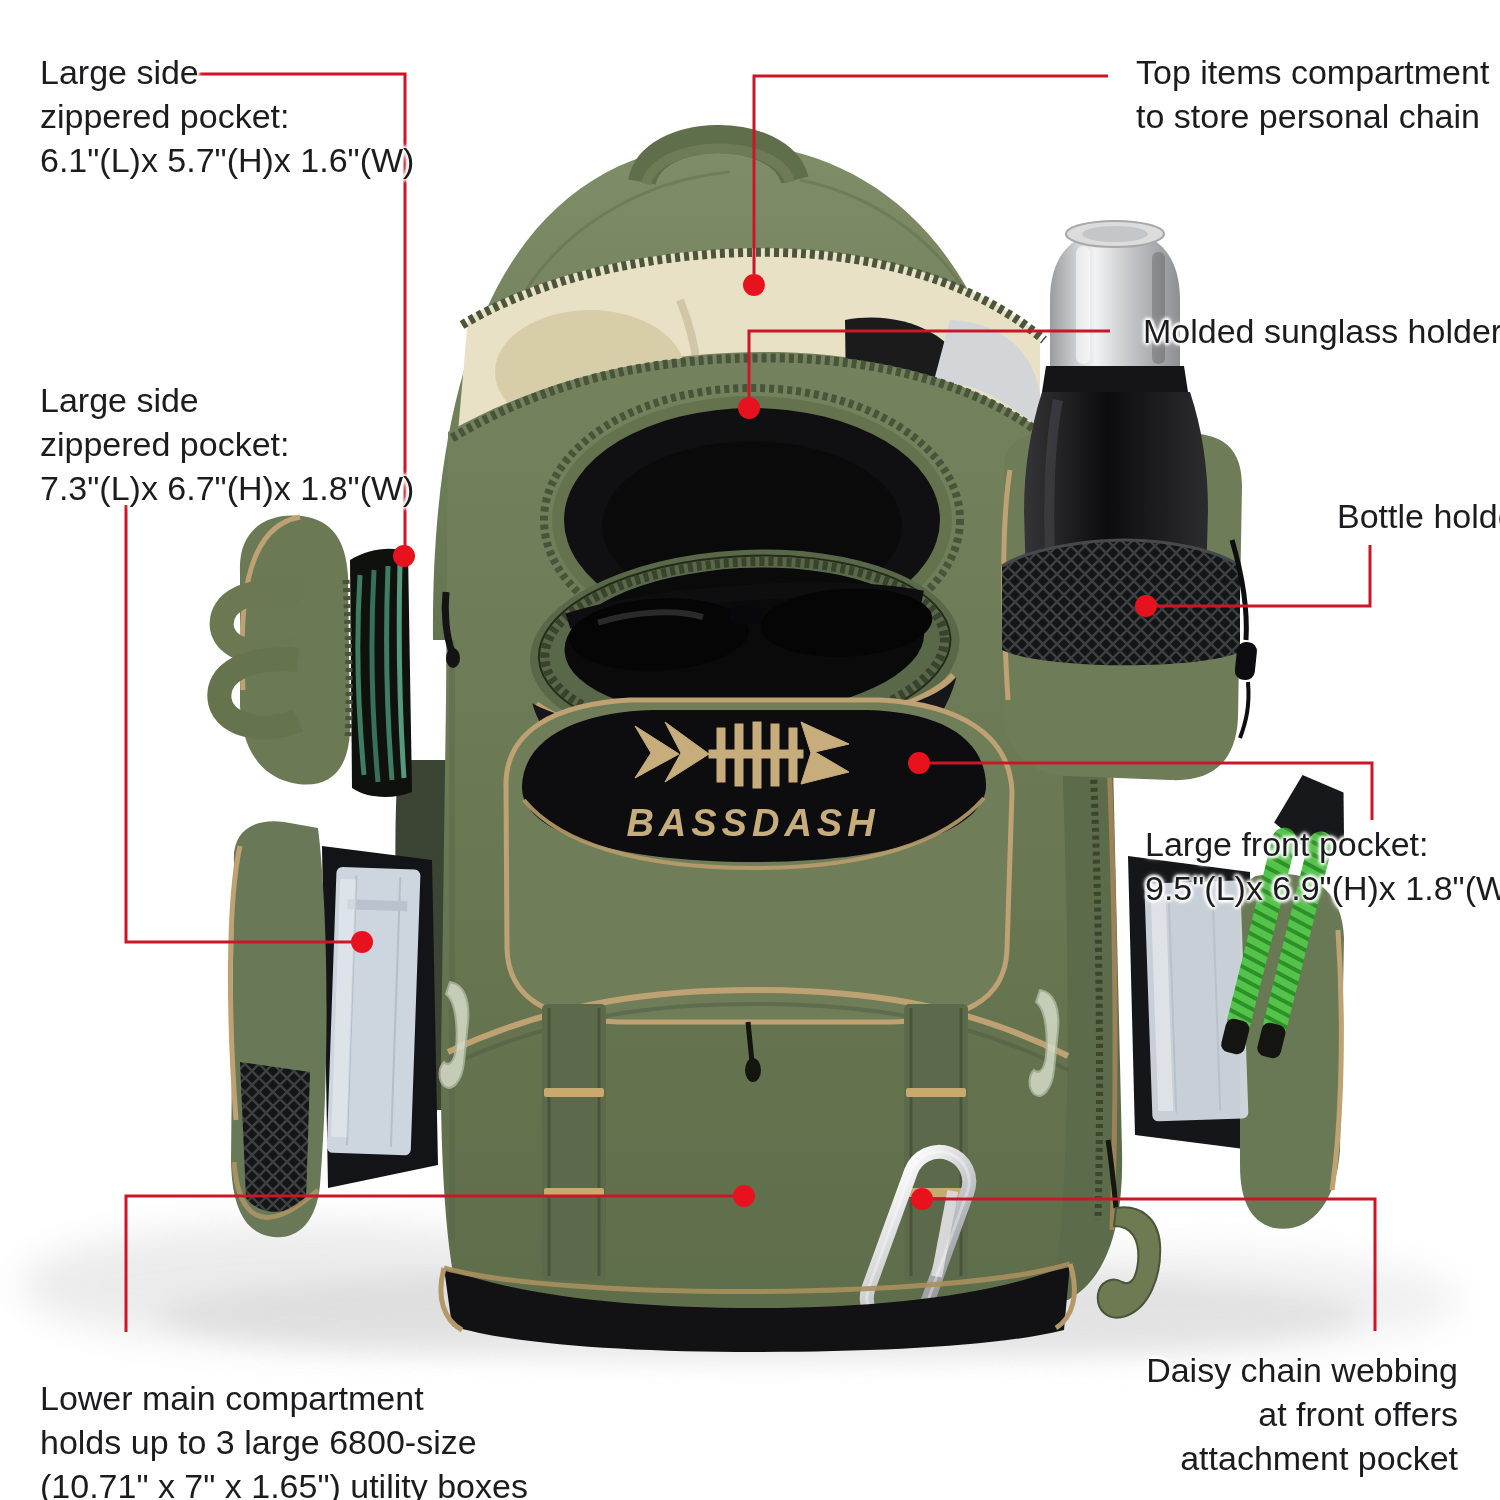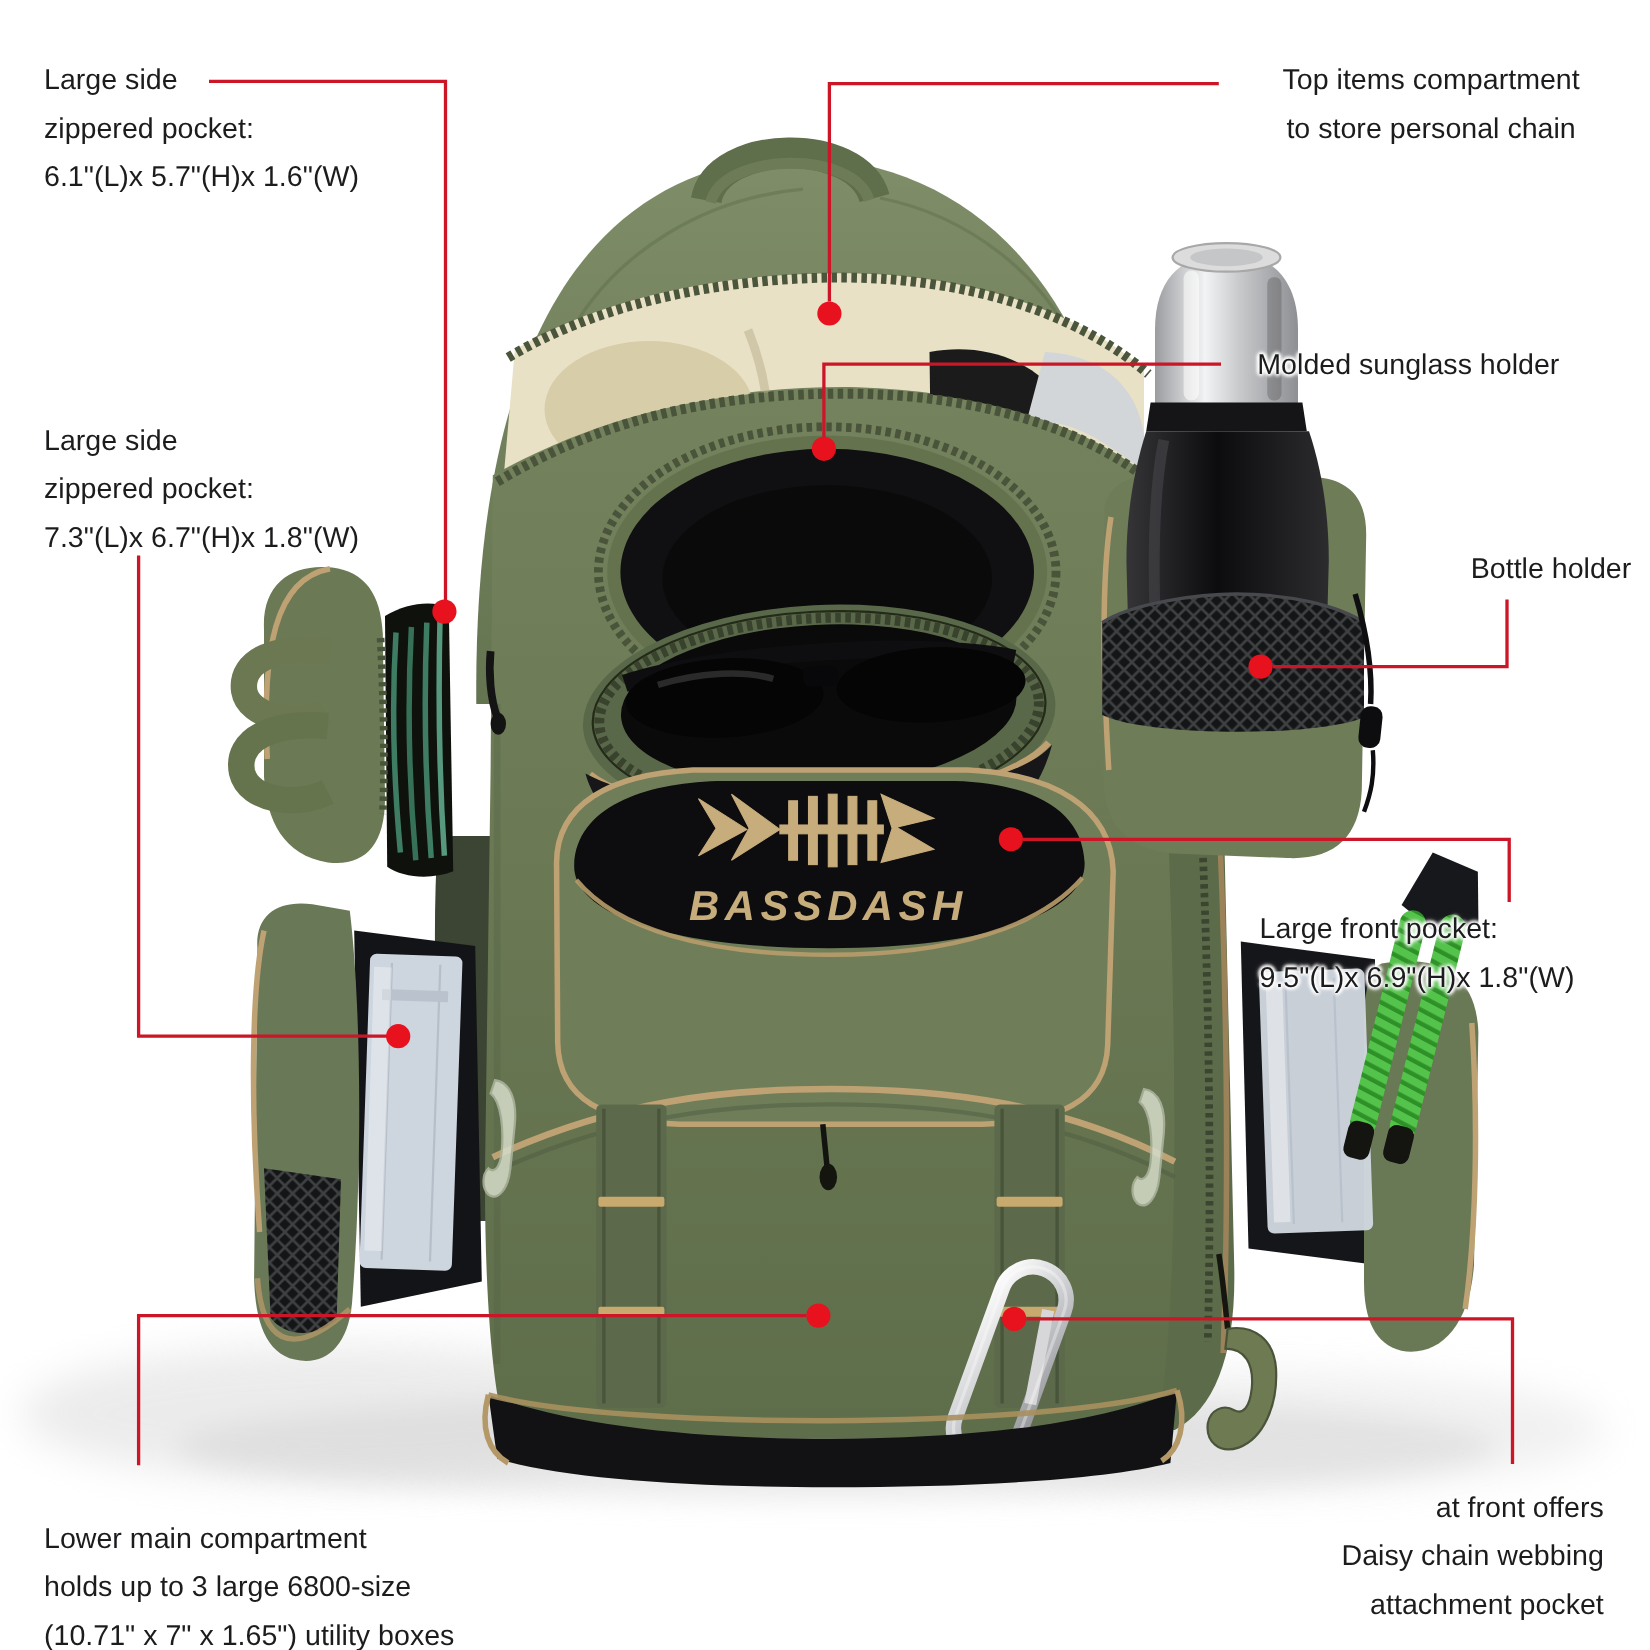--- a/index.html
+++ b/index.html
@@ -1,19 +1,19 @@
 <!DOCTYPE html>
 <html><head>
 <meta charset="utf-8">
 <style>
   html,body{margin:0;padding:0;background:#fff;}
   #stage{position:relative;width:1500px;height:1500px;background:#ffffff;overflow:hidden;
          font-family:"Liberation Sans", sans-serif;}
   #artwork{position:absolute;left:0;top:0;width:1500px;height:1500px;}
-  .callout{position:absolute;font-size:26px;line-height:44px;color:#1c1c1e;
+  .callout{position:absolute;font-size:34px;line-height:44px;color:#1c1c1e;
            text-shadow:0 0 4px #fff,0 0 4px #fff,0 0 7px #fff,-2px 0 3px #fff,2px 0 3px #fff,0 -2px 3px #fff,0 2px 3px #fff;}
   .callout span{display:block;white-space:nowrap;}
   #co-side-top{left:40px;top:50px;text-align:left;}
   #co-side-mid{left:40px;top:378px;text-align:left;}
   #co-lower-main{left:40px;top:1345px;text-align:left;margin-top:31px;}
   #co-top-main{left:1136px;top:50px;width:330px;text-align:center;}
   #co-sunglass{left:1143px;top:309px;text-align:left;}
   #co-bottle{left:1337px;top:494px;text-align:left;}
   #co-front-pocket{left:1145px;top:822px;text-align:left;}
   #co-daisy{right:42px;top:1348px;text-align:right;}
@@ -317,18 +317,18 @@
   <span>9.5"(L)x 6.9"(H)x 1.8"(W)</span>
 </div>
 
 <div class="callout" id="co-lower-main">
   <span>Lower main compartment</span>
   <span>holds up to 3 large 6800-size</span>
   <span>(10.71" x 7" x 1.65") utility boxes</span>
 </div>
 
 <div class="callout" id="co-daisy">
+  <span>Daisy chain webbing</span>
   <span>at front offers</span>
-  <span>Daisy chain webbing</span>
   <span>attachment pocket</span>
 </div>
 
 </div>
 
 </body></html>

